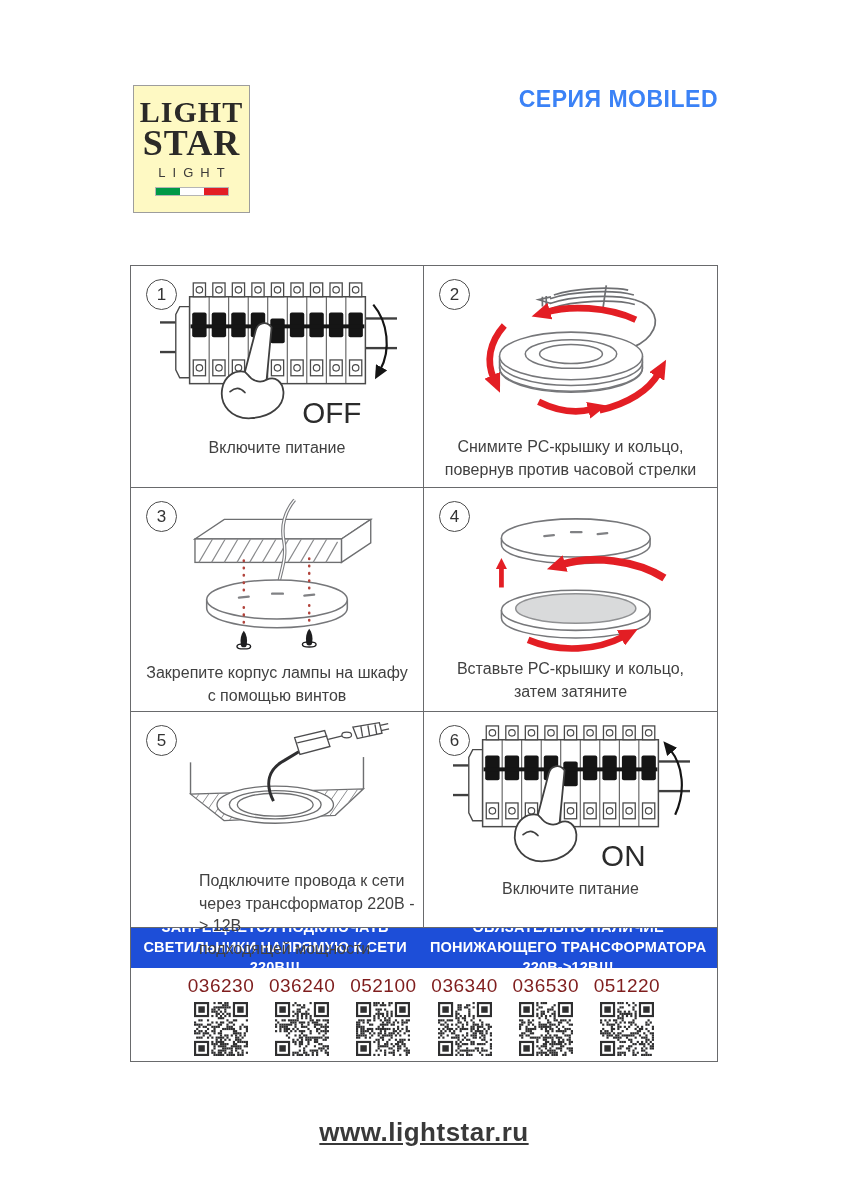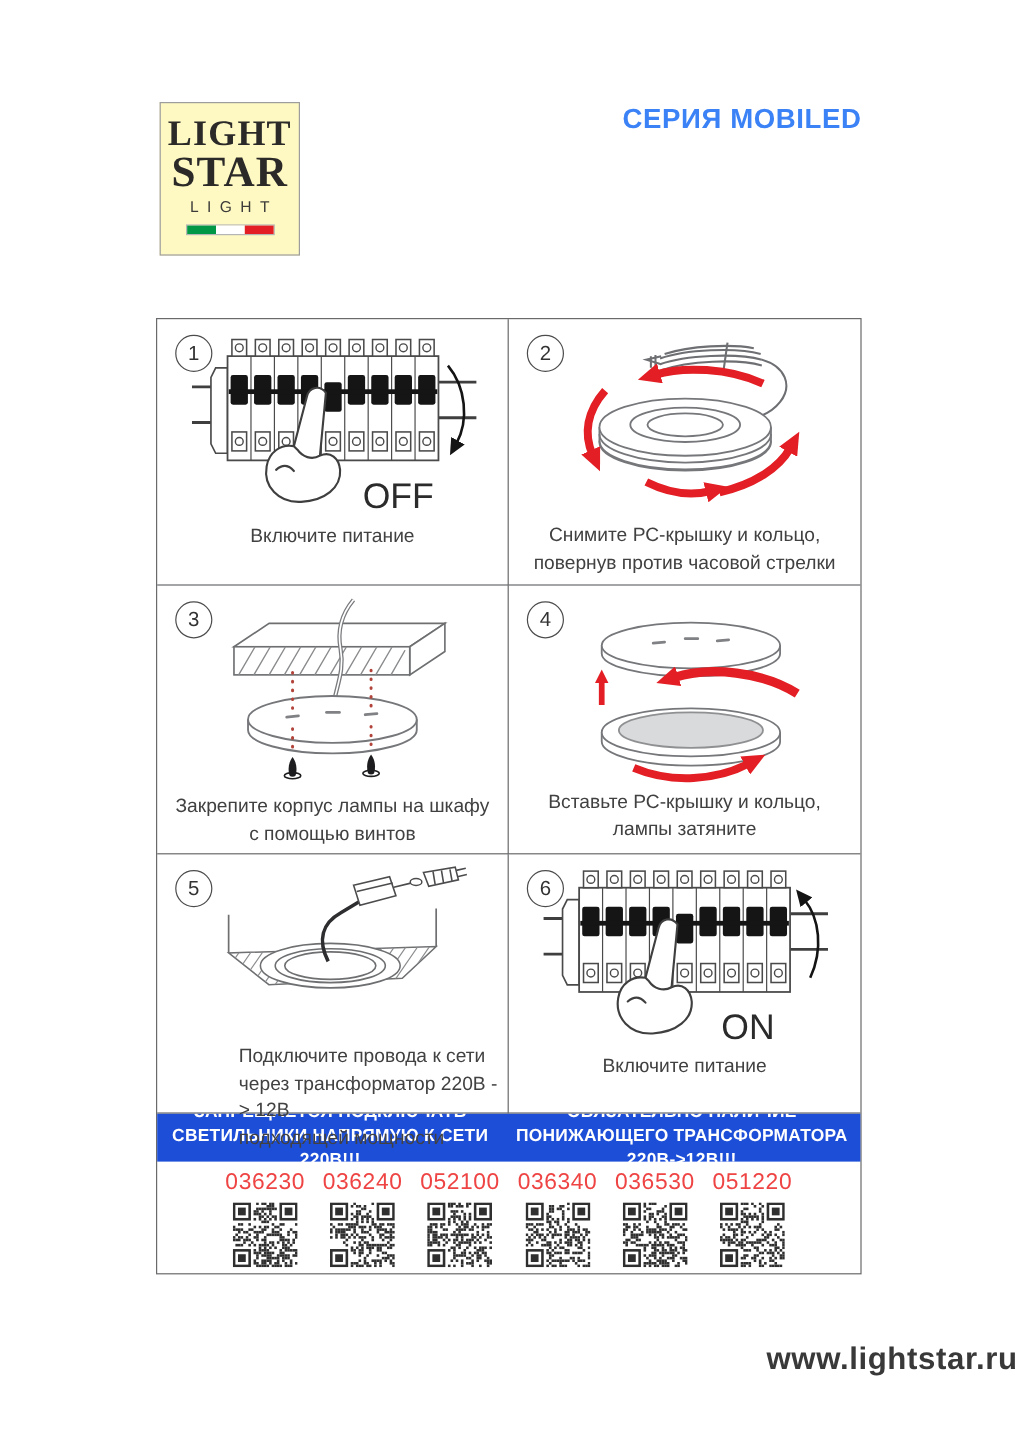--- a/index.html
+++ b/index.html
@@ -41,27 +41,27 @@
   .cell-5 .caption { text-align:left; align-self:flex-start; margin-left:60px; }
 
   
   .banner { height:40px; background:#1d4ed8; color:#ffffff; display:flex; flex-direction:row;
             align-items:center; justify-content:center; font-size:14.5px; font-weight:700;
             line-height:1.36; letter-spacing:0.2px; text-align:center; }
 
   
   .articles-row { height:93px; display:flex; justify-content:space-between; padding:7px 52px 0; }
   .article { text-align:center; width:76px; }
-  .article-num { font-size:19px; color:#ef4444; letter-spacing:0.5px; }
+  .article-num { font-size:19px; color:#7f1d1d; letter-spacing:0.5px; }
   .qr { width:54px; height:54px; margin:5px auto 0; }
   .qr svg { display:block; width:54px; height:54px; }
 
   
-  .footer { position:absolute; left:0; right:0; top:1117px; text-align:right;
-            font-size:26px; font-weight:700; color:#393939; letter-spacing:0.5px; }
+  .footer { position:absolute; left:0; right:0; top:1117px; text-align:center;
+            font-size:26px; font-weight:700; color:#393939; letter-spacing:0.5px;text-decoration:underline; }
 
   svg.illus { display:block; }
   svg text { font-family:"Liberation Sans","DejaVu Sans",sans-serif; }
 </style>
 </head>
 <body>
 
 <svg width="0" height="0" style="position:absolute" aria-hidden="true">
   <defs>
     <marker id="mk-red" markerUnits="userSpaceOnUse" markerWidth="22" markerHeight="18" refX="4" refY="9" orient="auto">
@@ -275,21 +275,21 @@
           <path d="M228,86 C198,67 152,62 120,72" stroke="#e31e24" stroke-width="8" fill="none" marker-end="url(#mk-red)"></path>
           <g stroke="#76777a" stroke-width="1.6" fill="#ffffff">
             <path d="M57,120 v8 a78,21 0 0 0 156,0 v-8"></path>
             <ellipse cx="135" cy="120" rx="78" ry="21"></ellipse>
             <ellipse cx="135" cy="118" rx="63" ry="15.5" fill="#d9dadb" stroke="#8f9092"></ellipse>
           </g>
           <path d="M85,151 C118,165 158,162 186,147" stroke="#e31e24" stroke-width="7" fill="none" marker-end="url(#mk-red)"></path>
         </svg>
       </div>
       <div class="caption">Вставьте РС-крышку и кольцо,
-лампы затяните</div>
+затем затяните</div>
     </div>
 
     <div class="cell cell-5">
       <div class="badge">5</div>
       <div class="fig">
         <svg class="illus" width="262" height="150" viewBox="0 0 260 170">
           <g stroke="#6e6f71" stroke-width="1.6" fill="none">
             <line x1="32" y1="48" x2="32" y2="84"></line>
             <line x1="228" y1="42" x2="228" y2="78"></line>
           </g>

